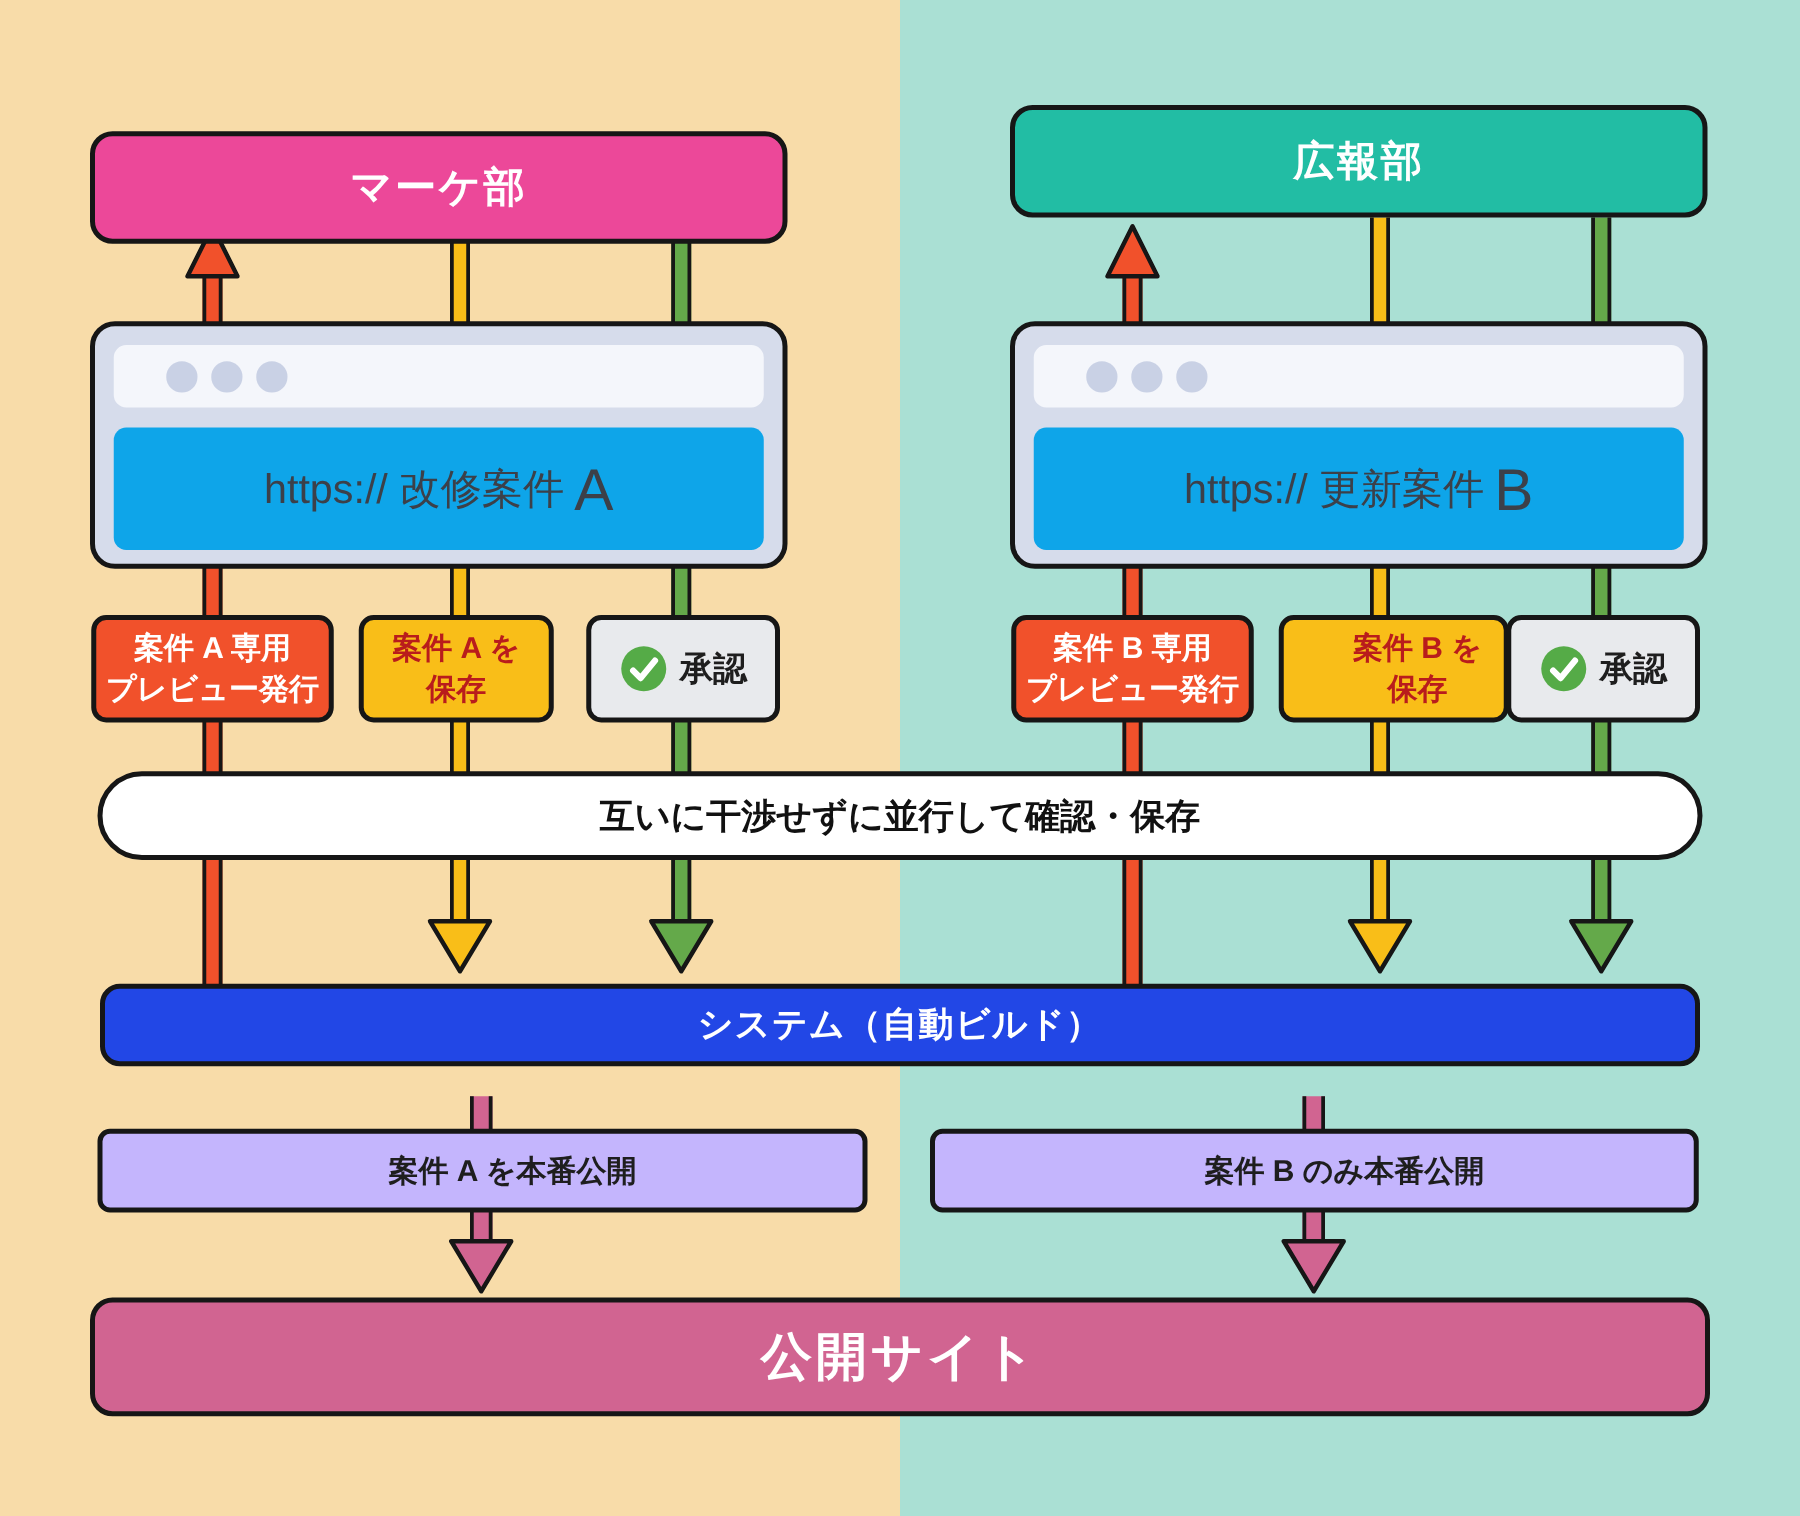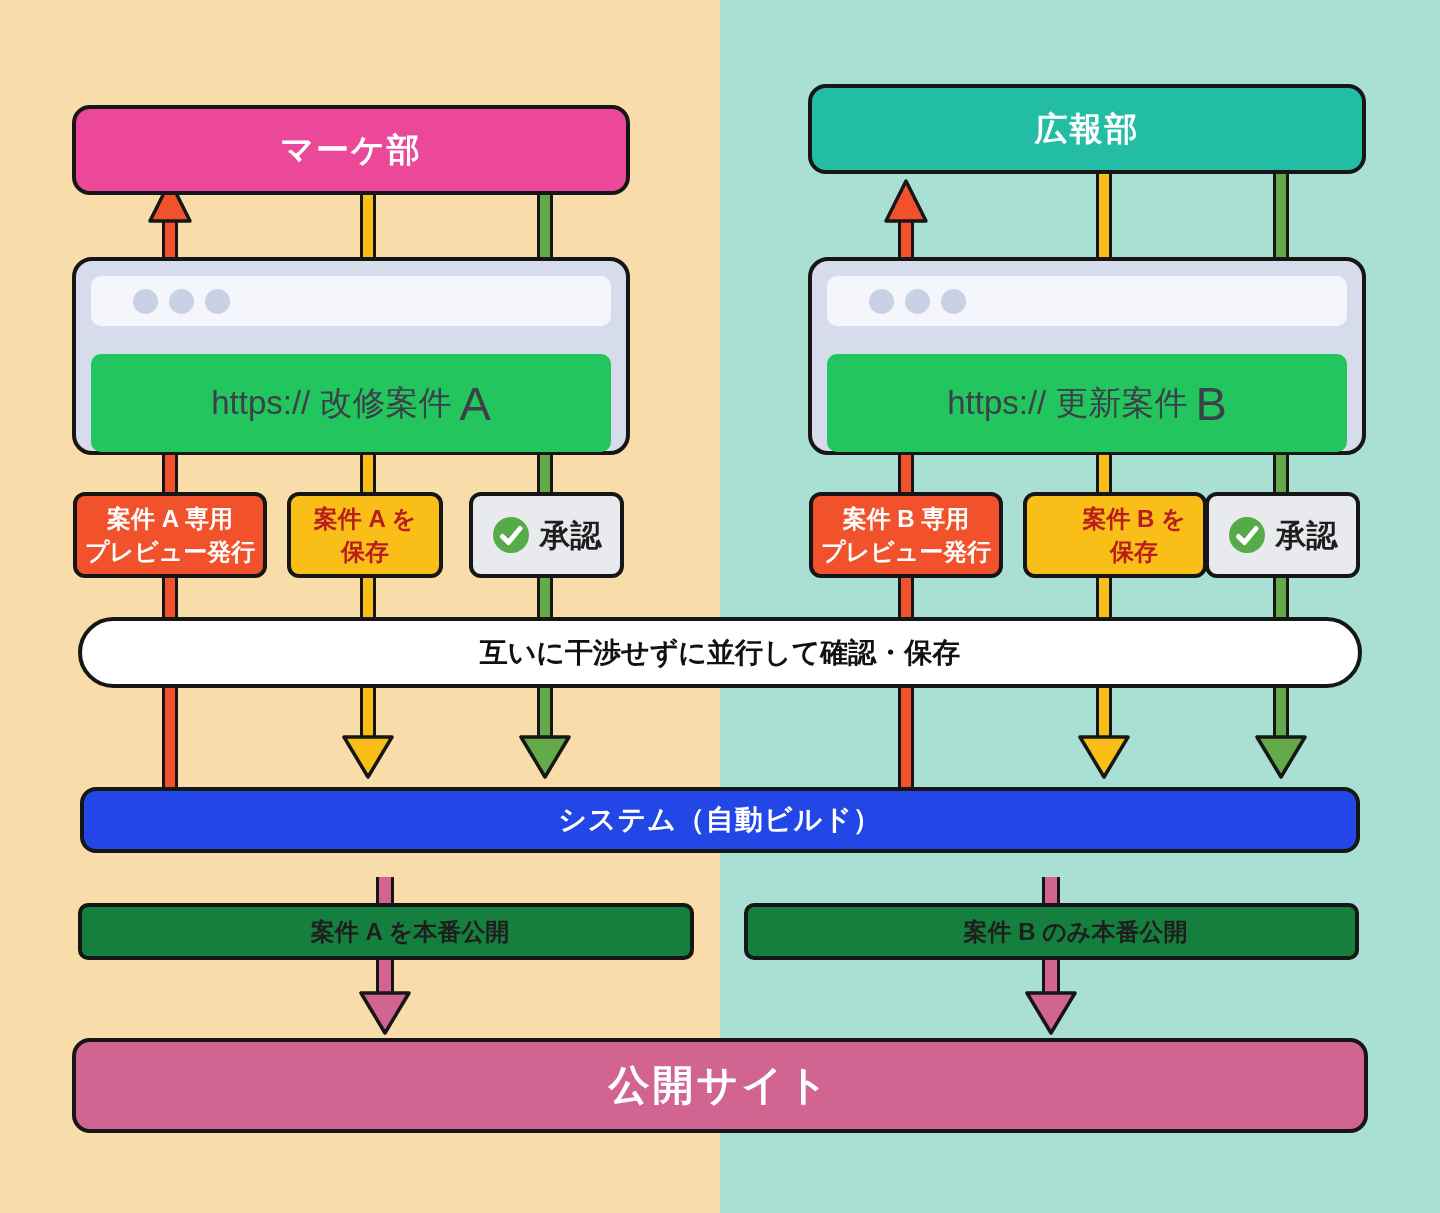--- a/index.html
+++ b/index.html
@@ -14,41 +14,41 @@
   .dept{height:90px;width:558px;top:84px;border-radius:18px;color:#fff;font-size:33px;font-weight:bold;letter-spacing:2px;}
   .dept-a{left:72px;background:#ec4899;margin-top:21px;}
   .dept-b{left:808px;background:#22BDA4;}
 
   
   .browser{top:257px;width:558px;height:198px;background:#D6DCEB;border-radius:20px;display:block;}
   .browser-a{left:72px;}
   .browser-b{left:808px;}
   .b-top{position:absolute;left:15px;right:15px;top:15px;height:50px;background:#F4F6FB;border-radius:10px;display:flex;align-items:center;padding-left:42px;gap:11px;box-sizing:border-box;}
   .dot{width:25px;height:25px;border-radius:50%;background:#C9D1E5;}
-  .b-url{position:absolute;left:15px;right:15px;top:81px;height:98px;background:#22c55e;border-radius:10px;display:flex;align-items:baseline;justify-content:center;color:#3C4049;font-size:33px;font-weight:500;margin-top:12px;}
+  .b-url{position:absolute;left:15px;right:15px;top:81px;height:98px;background:#0ea5e9;border-radius:10px;display:flex;align-items:baseline;justify-content:center;color:#3C4049;font-size:33px;font-weight:500;}
   .b-url .prefix{align-self:center;}
   .b-url .letter{font-size:47px;margin-left:8px;align-self:center;font-weight:500;}
 
   
   .mini{top:492px;height:86px;border-radius:12px;font-size:24px;font-weight:bold;text-align:center;line-height:33px;flex-direction:column;}
   .mini-orange{background:#F1512B;color:#fff;}
   .mini-yellow{background:#F9BE18;color:#b91c1c;}
-  .mini-gray{background:#E8EAED;color:#1E1E1E;flex-direction:row;gap:10px;font-size:31px;}
+  .mini-gray{background:#E8EAED;color:#1E1E1E;flex-direction:row;gap:10px;font-size:27px;}
   .preview-a{left:73px;width:194px;}
   .save-a{left:287px;width:156px;}
   .approve-a{left:469px;width:155px;}
   .preview-b{left:809px;width:194px;}
   .save-b{left:1023px;width:184px;padding-left:38px;}
   .approve-b{left:1205px;width:155px;}
   .check-icon{width:38px;height:38px;flex:0 0 auto;}
 
   
   .pill{left:78px;top:617px;width:1284px;height:71px;background:#ffffff;border-radius:36px;font-size:28px;font-weight:bold;color:#111;z-index:3;}
   .system{left:80px;top:787px;width:1280px;height:66px;background:#2247E6;border-radius:16px;color:#fff;font-size:28px;font-weight:bold;letter-spacing:1px;}
-  .publish{top:903px;height:57px;background:#15803d;border-radius:10px;font-size:24px;font-weight:bold;color:#1E1E1E;padding-left:48px;}
+  .publish{top:903px;height:67px;background:#c4b5fd;border-radius:10px;font-size:24px;font-weight:bold;color:#1E1E1E;padding-left:48px;}
   .publish-a{left:78px;width:616px;}
   .publish-b{left:744px;width:615px;}
   .site{left:72px;top:1038px;width:1296px;height:95px;background:#D16491;border-radius:18px;color:#ffffff;font-size:41px;font-weight:bold;letter-spacing:3px;}
 
   
   .shaft{position:absolute;z-index:1;box-sizing:border-box;border-left:3px solid #161616;border-right:3px solid #161616;}
   .shaft.orange{background:#F1512B;width:16px;}
   .shaft.yellow{background:#F9BE18;width:16px;}
   .shaft.green{background:#64A94A;width:16px;}
   .shaft.magenta{background:#D16491;width:18px;}

